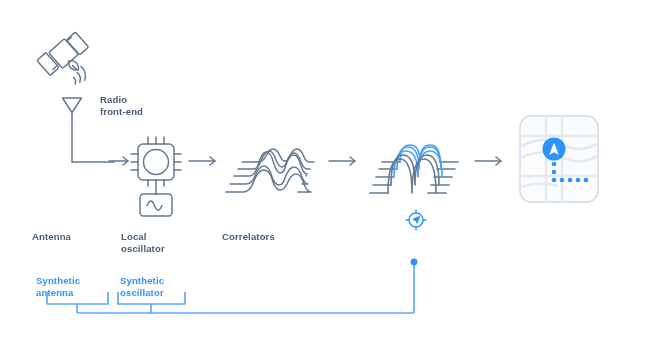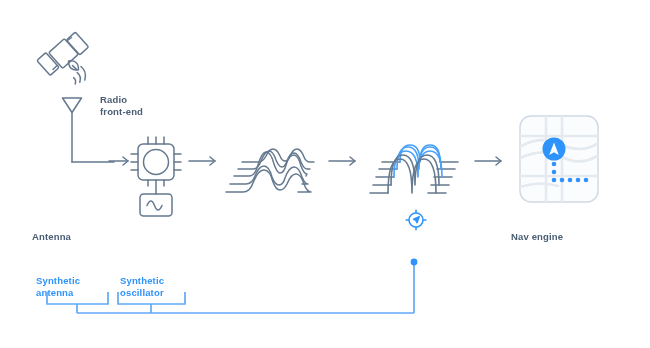--- a/index.html
+++ b/index.html
@@ -227,24 +227,26 @@
 
     <circle cx="36" cy="35" r="11.5" fill="#2e93fb"></circle>
     <path d="M36 28.5 L40.8 41.0 L36 38.2 L31.2 41.0 Z" fill="#ffffff"></path>
   </svg>
 
   <div class="lbl" style="left:100px; top:94px; width:80px;">Radio
 front-end</div>
 
   <div class="lbl" style="left:32px; top:231px; width:90px;">Antenna</div>
 
-
-
-
-  <div class="lbl" style="left:511px; top:231px; width:100px;">Nav engine</div>
+  <div class="lbl" style="left:121px; top:231px; width:80px;">Local
+oscillator</div>
+
+  <div class="lbl" style="left:222px; top:231px; width:100px;">Correlators</div>
+
+
 
   <div class="lbl accent" style="left:36px; top:275px; width:82px;">Synthetic
 antenna</div>
 
   <div class="lbl accent" style="left:120px; top:275px; width:90px;">Synthetic
 oscillator</div>
 
   <svg class="abs" style="left:0px; top:0px;" width="650" height="348">
     <g fill="none" stroke="#5fa9f7" stroke-width="1.7" stroke-linecap="butt" stroke-linejoin="miter">
 

